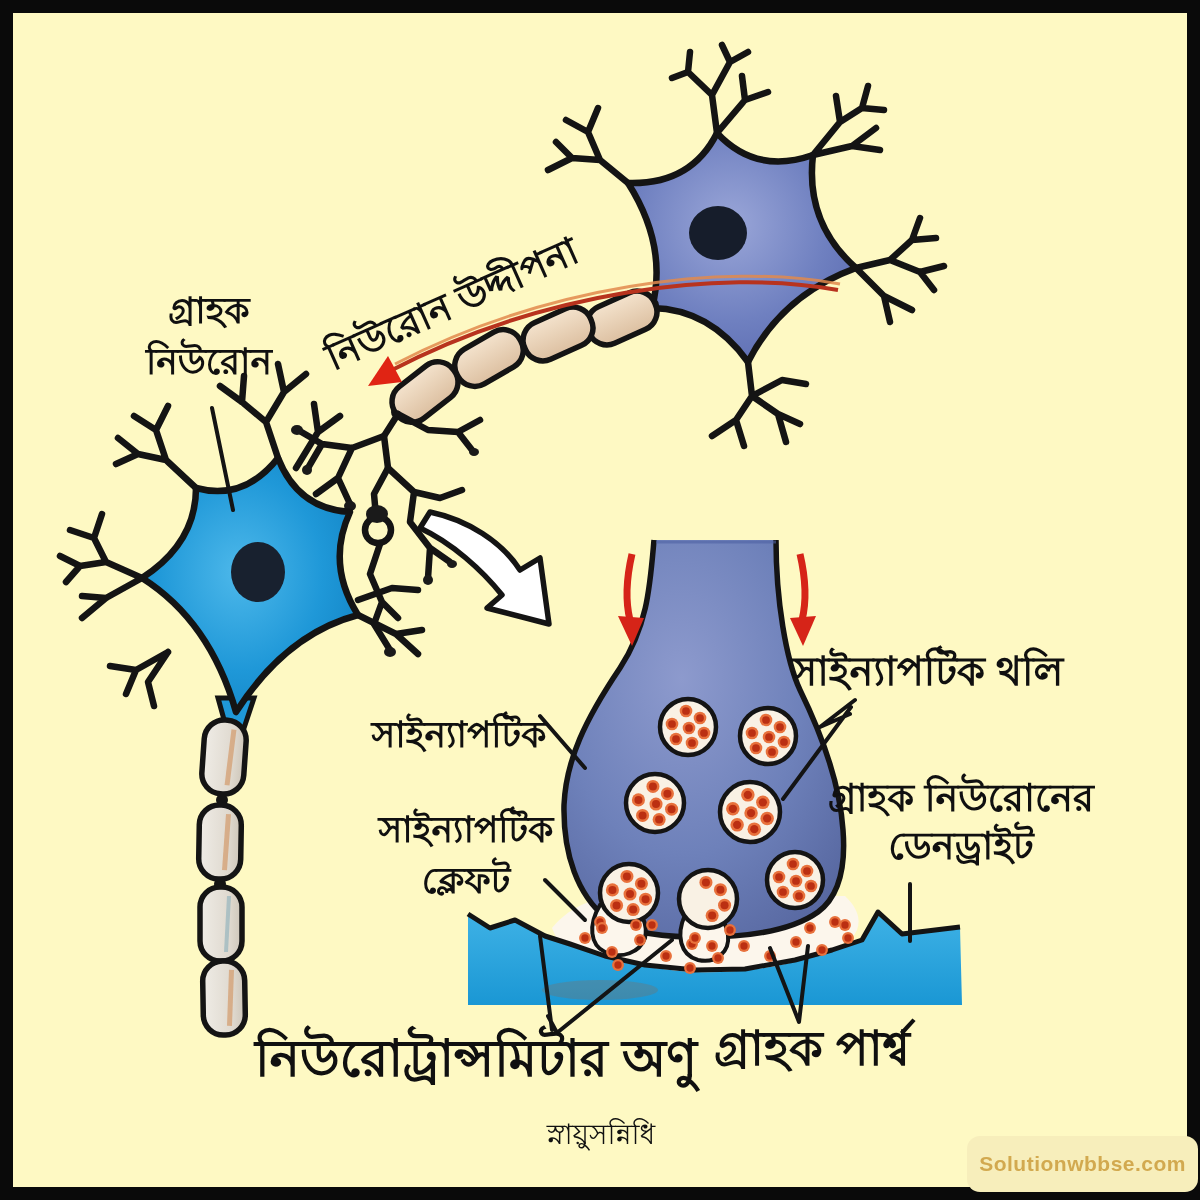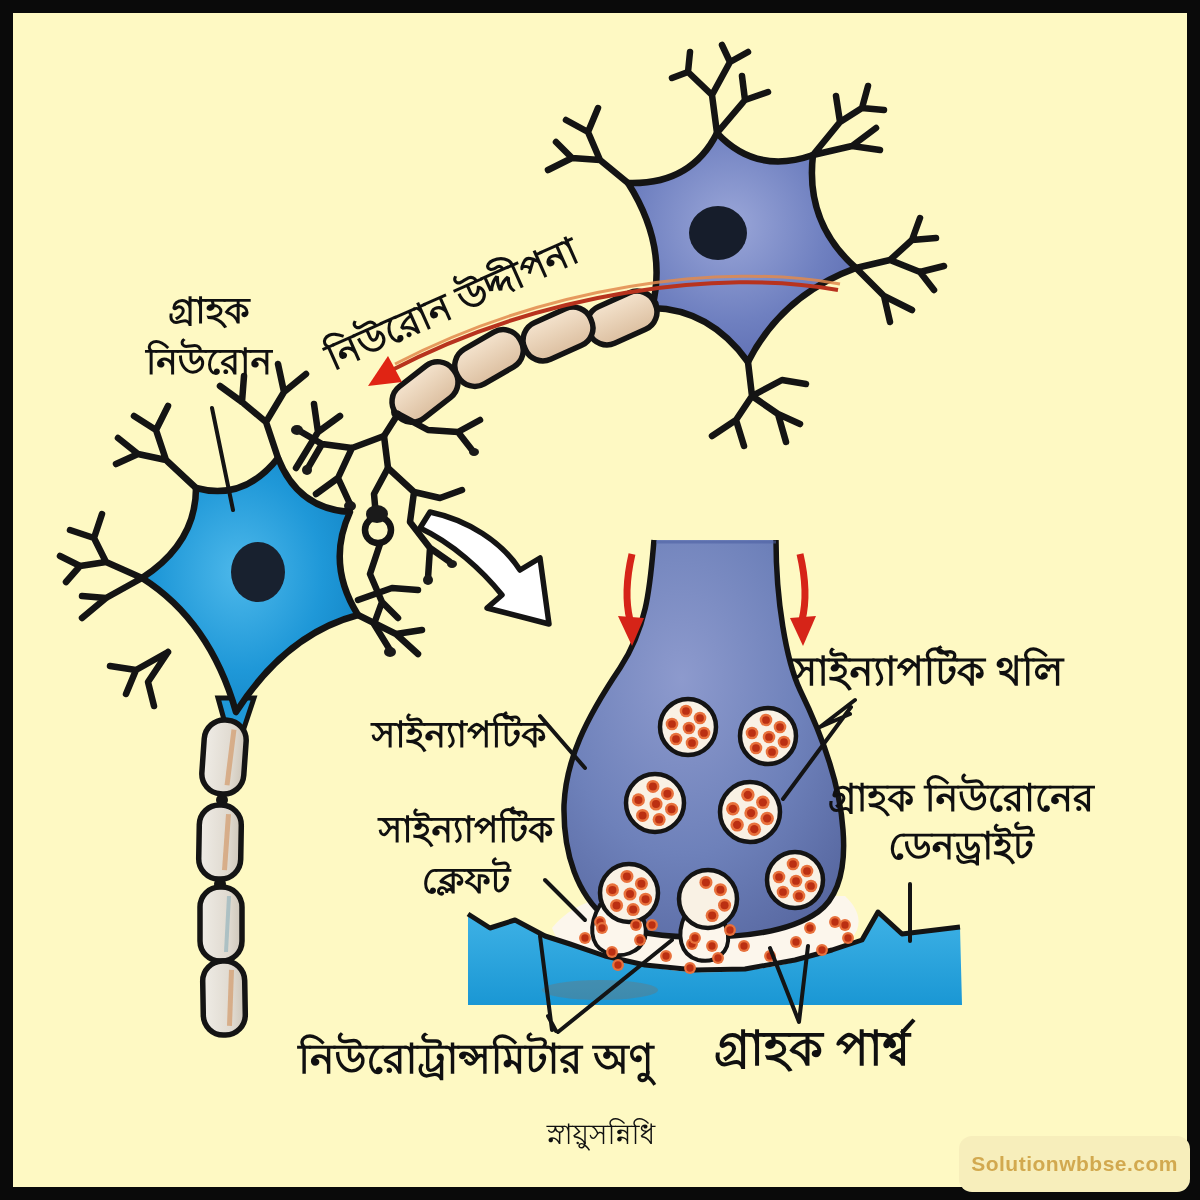--- a/index.html
+++ b/index.html
@@ -14,25 +14,25 @@
     color:#101010;font-weight:700;text-align:center;white-space:nowrap;
     line-height:1.32;z-index:5;
   }
   .lbl .ln{display:block;}
   #lbl-receptor-neuron{left:209px;top:336px;font-size:36px;line-height:1.42;}
   #lbl-stimulus{left:452px;top:304px;font-size:38px;transform:translate(-50%,-50%) rotate(-24deg);}
   #lbl-vesicle{left:927px;top:671px;font-size:40px;}
   #lbl-dendrite{left:961px;top:788px;font-size:38px;line-height:1.25;margin-top:34px;}
   #lbl-bulb{left:459px;top:735px;font-size:36px;line-height:1.42;}
   #lbl-cleft{left:466px;top:855px;font-size:36px;line-height:1.42;}
-  #lbl-neurotransmitter{left:476px;top:1059px;font-size:41px;}
+  #lbl-neurotransmitter{left:476px;top:1059px;font-size:51px;}
   #lbl-receptor-side{left:812px;top:1049px;font-size:48px;}
   #caption{left:601px;top:1135px;font-size:28px;font-weight:500;}
   #watermark{
-    position:absolute;right:10px;bottom:8px;z-index:9;
+    position:absolute;right:2px;bottom:8px;z-index:9;
     background:#f7eebb;color:#d2a94f;font-weight:700;font-size:21px;
     padding:16px 12px;border-radius:13px;letter-spacing:.5px;
   }
 </style>
 </head>
 <body>
 
 <div class="stage">
 
 <svg width="1200" height="1200" viewBox="0 0 1200 1200">

